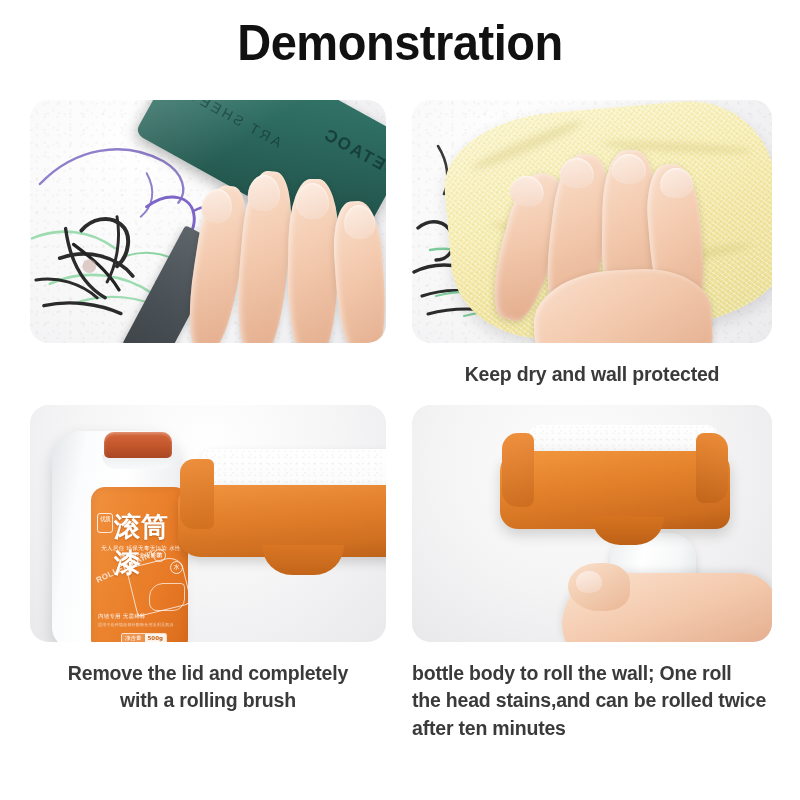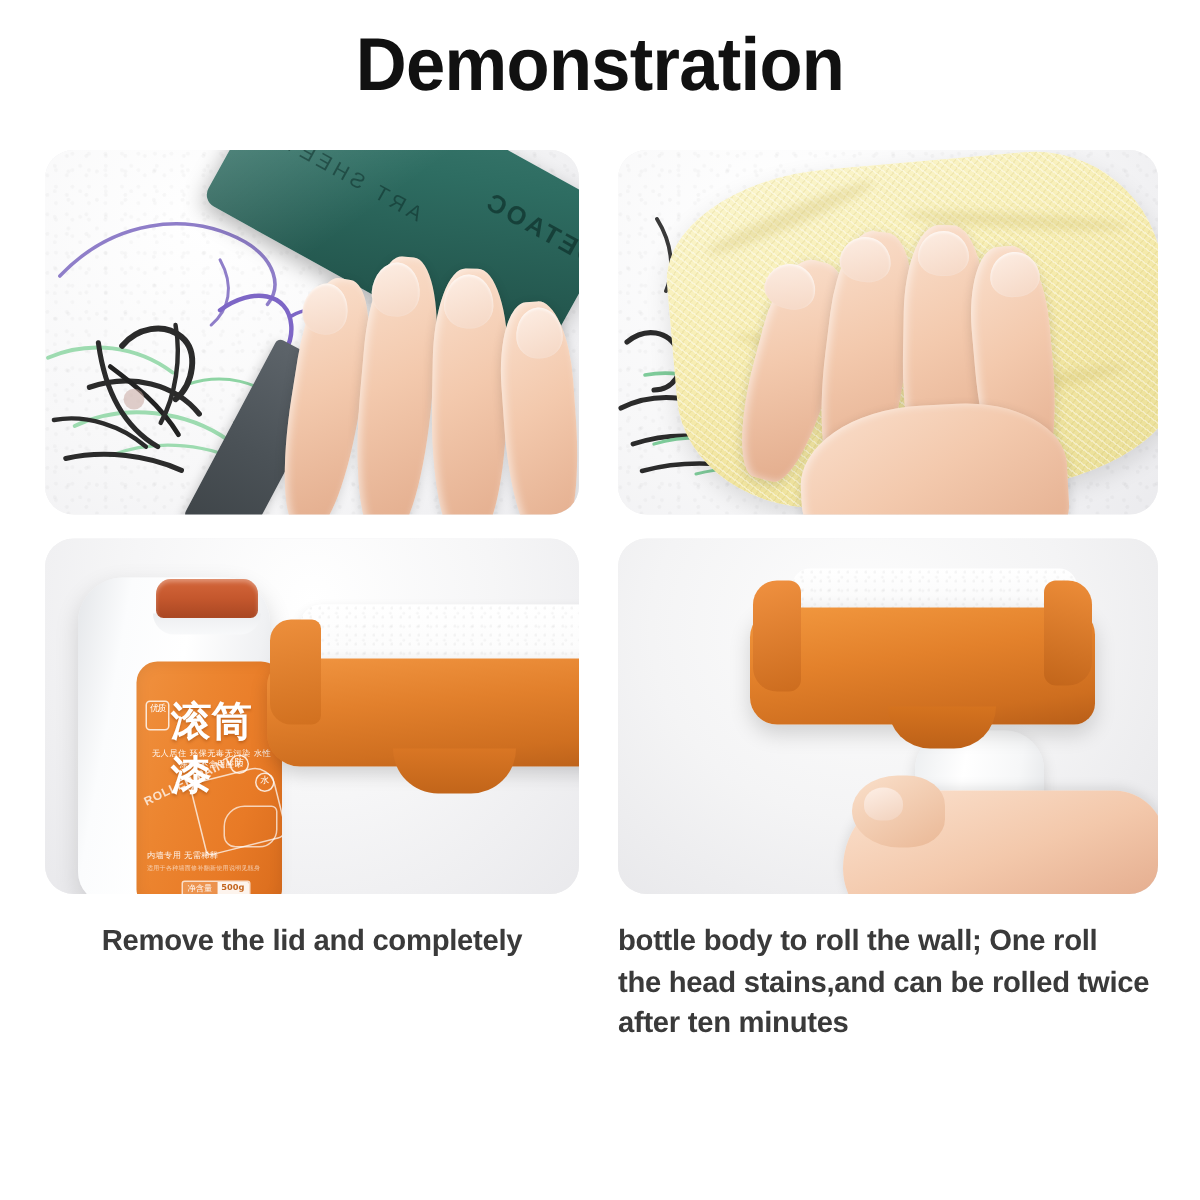--- a/index.html
+++ b/index.html
@@ -539,20 +539,23 @@
             <div class="finger" style="left:104px; top:20px;  width:54px; height:172px; transform:rotate(1deg);"></div>
             <div class="finger" style="left:152px; top:34px;  width:52px; height:160px; transform:rotate(-5deg);"></div>
             <div class="nail" style="left:12px;  top:46px;  width:34px; height:30px; transform:rotate(15deg);"></div>
             <div class="nail" style="left:62px;  top:28px;  width:34px; height:30px; transform:rotate(7deg);"></div>
             <div class="nail" style="left:114px; top:24px;  width:34px; height:30px; transform:rotate(1deg);"></div>
             <div class="nail" style="left:162px; top:38px;  width:33px; height:30px; transform:rotate(-5deg);"></div>
             <div class="finger" style="left:36px;  top:140px; width:178px; height:110px; border-radius:46% 40% 36% 44%; transform:rotate(-3deg);"></div>
           </div>
         </div>
 
+        <div class="caption">
+          <div>Keep dry and wall protected</div>
+        </div>
       </div>
     </div>
 
     <div class="row row2" style="margin-top:16px;">
 
       <div class="cell left">
         <div class="photo">
           <div class="studio-bg"></div>
 
           <div class="bottle">
@@ -581,20 +584,21 @@
               <div class="roller-fleece-tex"></div>
             </div>
             <div class="roller-body"></div>
             <div class="roller-arm"></div>
             <div class="roller-stem"></div>
           </div>
         </div>
 
         <div class="caption">
           <div>Remove the lid and completely</div>
+          <div>with a rolling brush</div>
         </div>
       </div>
 
       <div class="cell right">
         <div class="photo">
           <div class="r4-bg"></div>
 
           <div class="r4-bottle"></div>
 
           <div class="r4-roller">

